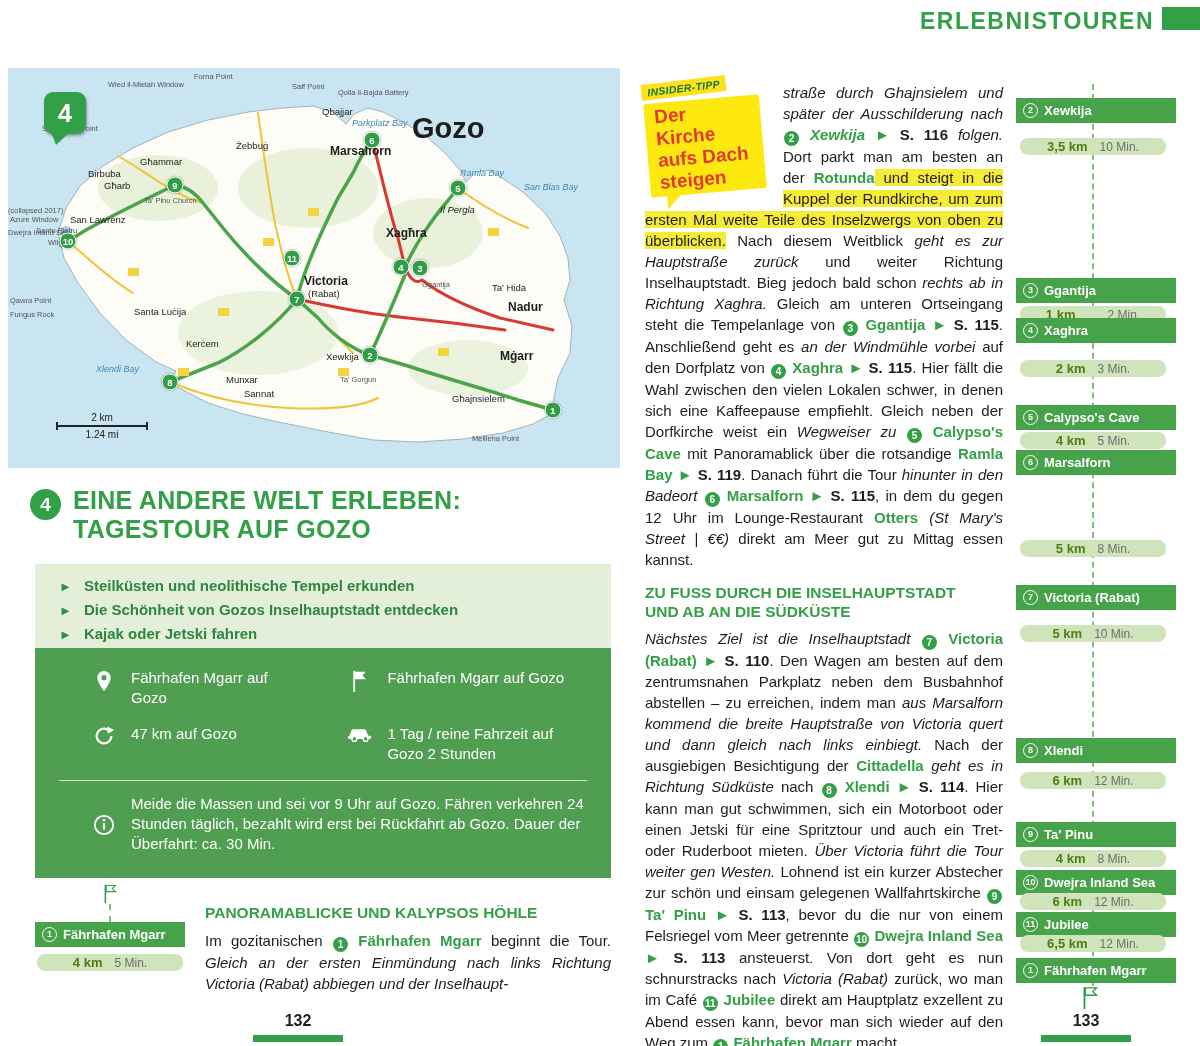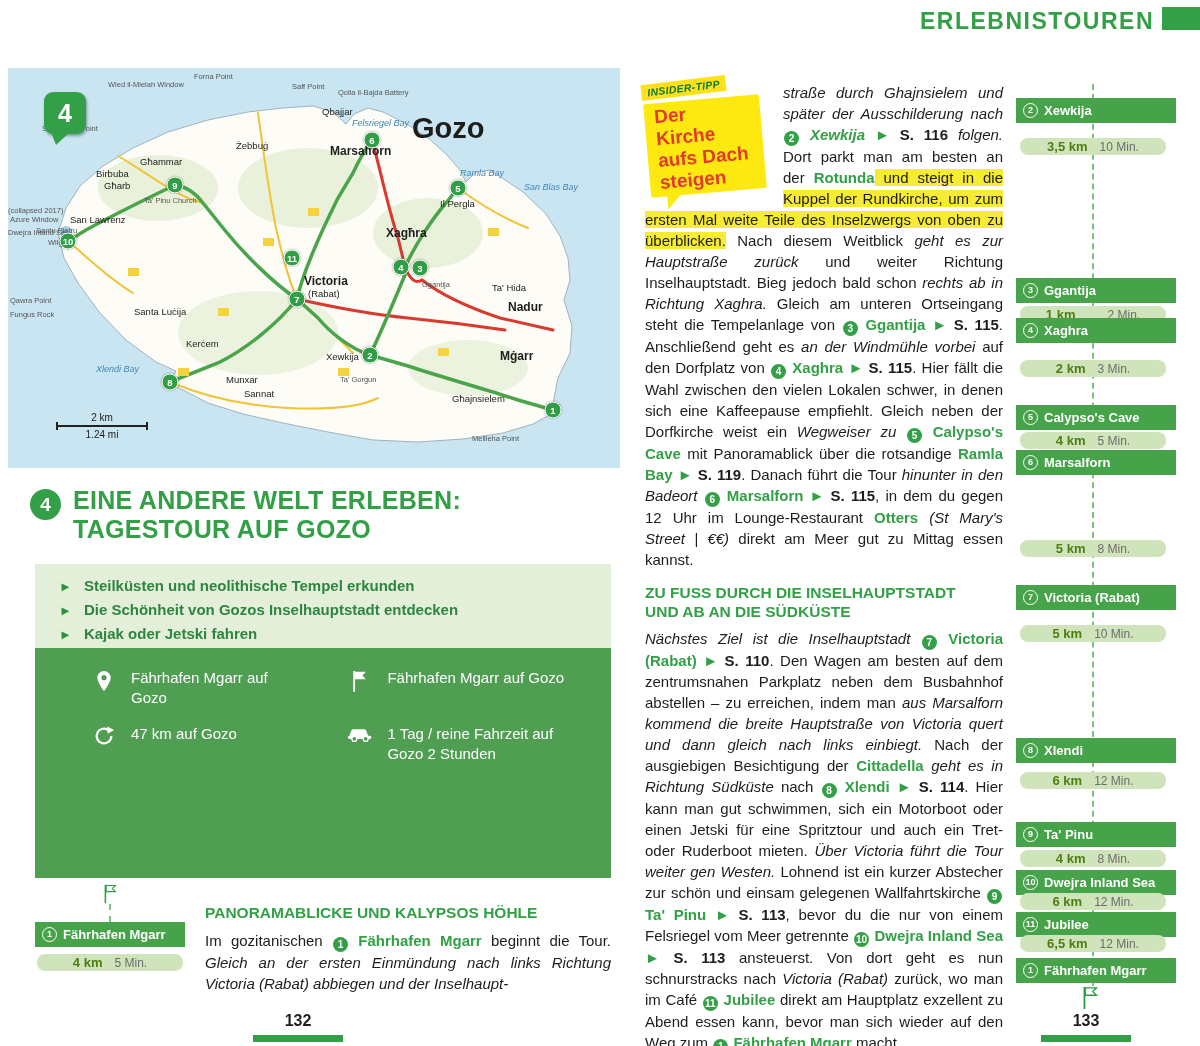--- a/index.html
+++ b/index.html
@@ -155,36 +155,36 @@
       <div class="ml ml-townb" style="left: 322px; top: 76px;">Marsalforn</div>
       <div class="ml ml-townb" style="left: 378px; top: 158px;">Xagħra</div>
       <div class="ml ml-townb" style="left: 296px; top: 206px;">Victoria</div>
       <div class="ml ml-towns" style="left: 300px; top: 220px;">(Rabat)</div>
       <div class="ml ml-towns" style="left: 318px; top: 283px;">Xewkija</div>
       <div class="ml ml-towns" style="left: 228px; top: 72px;">Żebbuġ</div>
       <div class="ml ml-towns" style="left: 96px; top: 112px;">Għarb</div>
       <div class="ml ml-towns" style="left: 62px; top: 146px;">San Lawrenz</div>
       <div class="ml ml-tiny" style="left: 28px; top: 158px;">Santu Pietru</div>
       <div class="ml ml-tiny" style="left: 40px; top: 170px;">Wilġa</div>
-      <div class="ml ml-towns" style="left: 80px; top: 100px; margin-left: 8px;">Birbuba</div>
+      <div class="ml ml-towns" style="left: 80px; top: 100px;">Birbuba</div>
       <div class="ml ml-towns" style="left: 132px; top: 88px;">Għammar</div>
       <div class="ml ml-towns" style="left: 126px; top: 238px;">Santa Luċija</div>
       <div class="ml ml-towns" style="left: 178px; top: 270px;">Kerċem</div>
       <div class="ml ml-towns" style="left: 218px; top: 306px;">Munxar</div>
       <div class="ml ml-towns" style="left: 236px; top: 320px;">Sannat</div>
       <div class="ml ml-tiny" style="left: 332px; top: 307px;">Ta' Gorgun</div>
       <div class="ml ml-towns" style="left: 444px; top: 325px;">Għajnsielem</div>
       <div class="ml ml-townb" style="left: 492px; top: 281px;">Mġarr</div>
       <div class="ml ml-townb" style="left: 500px; top: 232px;">Nadur</div>
       <div class="ml ml-towns" style="left: 484px; top: 214px;">Ta' Hida</div>
-      <div class="ml ml-towns" style="left: 432px; top: 130px;">Il Pergla</div>
+      <div class="ml ml-towns" style="left: 432px; top: 136px; font-style: italic;">Il Pergla</div>
       <div class="ml ml-tiny" style="left: 414px; top: 212px;">Ġgantija</div>
       <div class="ml ml-water" style="left: 452px; top: 100px;">Ramla Bay</div>
       <div class="ml ml-water" style="left: 516px; top: 114px;">San Blas Bay</div>
-      <div class="ml ml-water" style="left: 344px; top: 50px;">Felsriegel Bay</div>
+      <div class="ml ml-water" style="left: 344px; top: 50px;">Parkplatz Bay</div>
       <div class="ml ml-towns" style="left: 314px; top: 38px;">Qbajjar</div>
       <div class="ml ml-water" style="left: 88px; top: 296px;">Xlendi Bay</div>
       <div class="ml ml-tiny" style="left: 2px; top: 242px;">Fungus Rock</div>
       <div class="ml ml-tiny" style="left: 2px; top: 228px;">Qawra Point</div>
       <div class="ml ml-tiny" style="left: 0px; top: 160px;">Dwejra Inland Sea</div>
       <div class="ml ml-tiny" style="left: 0px; top: 138px;">(collapsed 2017)</div>
       <div class="ml ml-tiny" style="left: 2px; top: 147px;">Azure Window</div>
       <div class="ml ml-tiny" style="left: 100px; top: 12px;">Wied il-Mielah Window</div>
       <div class="ml ml-tiny" style="left: 186px; top: 4px;">Forna Point</div>
       <div class="ml ml-tiny" style="left: 284px; top: 14px;">Saff Point</div>
@@ -266,20 +266,30 @@
   <div class="fact">
     <span class="ficon">
       <svg viewBox="0 0 32 20" width="26" height="18">
           <path fill="#fff" d="M3 12l2.5-6.5C6 4.5 7 4 8.1 4h12.8c1.1 0 2.1.5 2.6 1.5L26 12h2a2 2 0 0 1 0 4H3a2 2 0 0 1 0-4z"></path>
           <circle cx="9" cy="16" r="3" fill="#4f9e52" stroke="#fff" stroke-width="1.6"></circle>
           <circle cx="23" cy="16" r="3" fill="#4f9e52" stroke="#fff" stroke-width="1.6"></circle>
         </svg>
     </span>
     <span class="ftext">1 Tag / reine Fahrzeit auf Gozo 2 Stunden</span>
   </div>
+  <div class="fact fact-info">
+    <span class="ficon">
+      <svg viewBox="0 0 24 24" width="22" height="22">
+          <circle cx="12" cy="12" r="10" fill="none" stroke="#fff" stroke-width="2"></circle>
+          <rect x="10.8" y="10" width="2.4" height="7" fill="#fff"></rect>
+          <circle cx="12" cy="6.8" r="1.5" fill="#fff"></circle>
+        </svg>
+    </span>
+    <span class="ftext">Meide die Massen und sei vor 9 Uhr auf Gozo. Fähren verkehren 24 Stunden täglich, bezahlt wird erst bei Rückfahrt ab Gozo. Dauer der Überfahrt: ca. 30 Min.</span>
+  </div>
 </div>
 
 <div class="start-col">
   <svg width="18" height="20" viewBox="0 0 20 26">
     <path stroke="#2f9e44" stroke-width="2" d="M4 1v24" fill="none"></path>
     <path fill="#fff" stroke="#2f9e44" stroke-width="1.5" d="M5 2h12l-4 4 4 4H5z"></path>
   </svg>
   <div class="dash-v"></div>
   <div class="stop-banner">
     <span class="snum">1</span>

